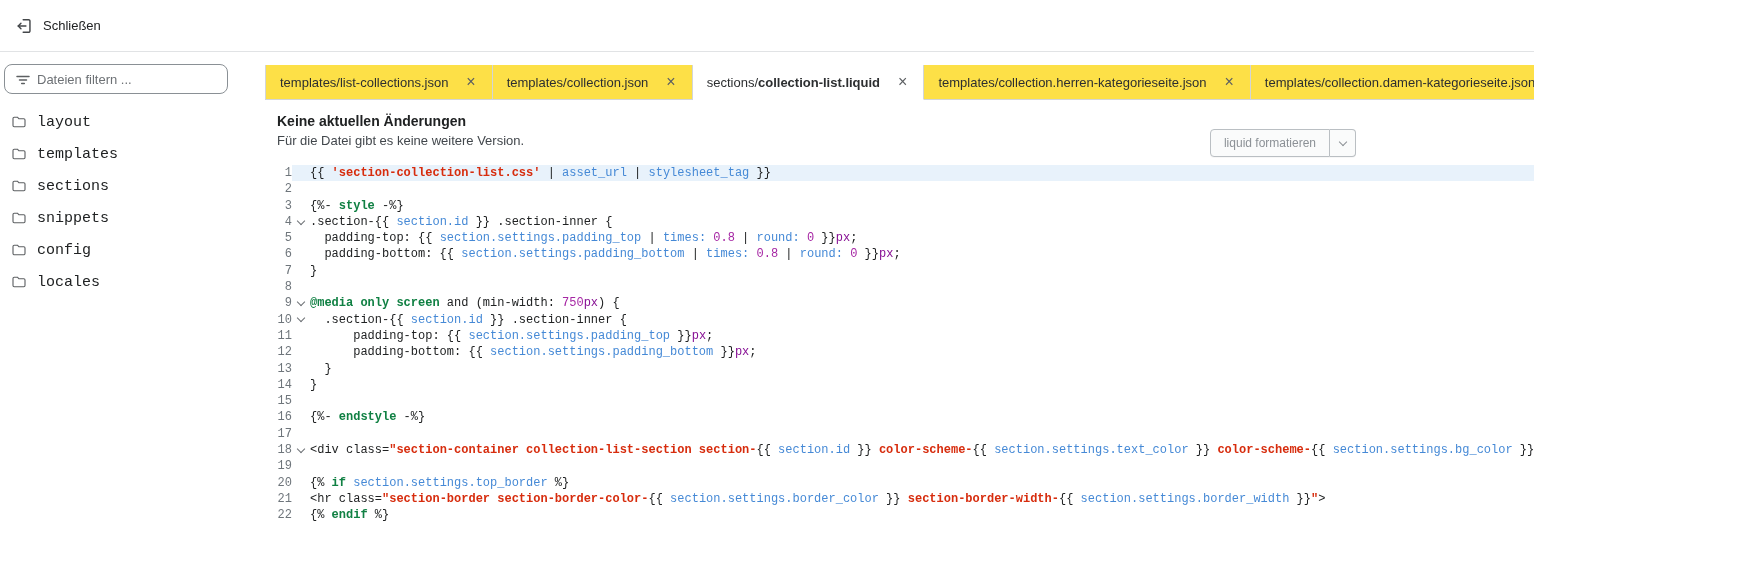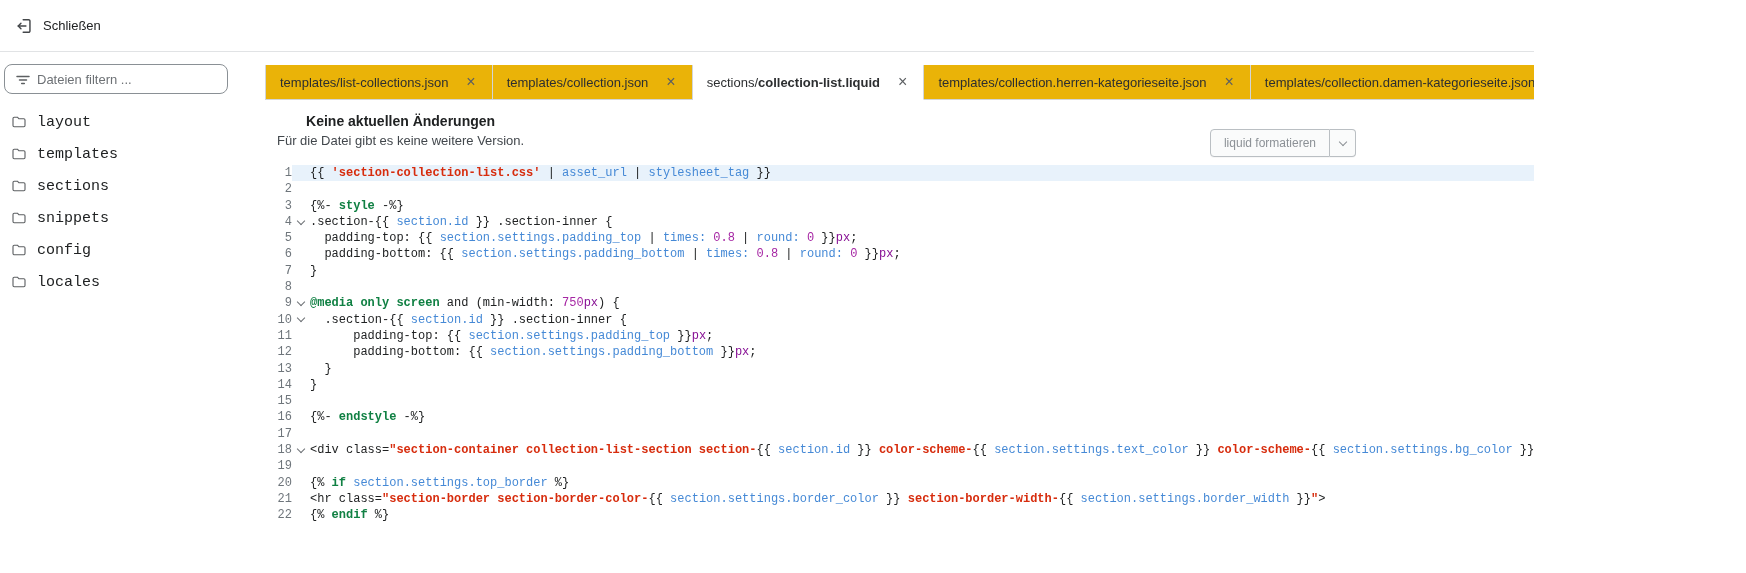--- a/index.html
+++ b/index.html
@@ -18,29 +18,29 @@
   .search-box { position:relative; margin-left:4px; width:224px; height:30px; border:1px solid #8a9095; border-radius:8px; background:#fff; display:flex; align-items:center; }
   .search-box .filter-icon { position:absolute; left:10px; top:7px; }
   .search-input { border:none; outline:none; background:transparent; width:100%; height:100%; padding:0 8px 0 32px; font-size:13px; font-family:inherit; color:#202223; }
   .search-input::placeholder { color:#6d7175; }
   .folders { margin-top:12px; }
   .folder-item { display:flex; align-items:center; gap:10px; height:32px; padding-left:11px; font-size:15px; color:#202223; cursor:pointer; border-radius:4px;font-family:Liberation Mono, monospace; }
 
   
   .main { flex:1; min-width:0; }
   .tabbar { display:inline-flex; margin:13px 0 0 7px; max-width:100%; }
-  .tab { display:flex; align-items:center; height:35px; padding:0 14px; background:#eab308; border-right:1px solid #d2d5d8; border-bottom:1px solid #d2d5d8; font-size:13px; color:#2c2e30; cursor:pointer; white-space:nowrap; }
+  .tab { display:flex; align-items:center; height:35px; padding:0 14px; background:#fde047; border-right:1px solid #d2d5d8; border-bottom:1px solid #d2d5d8; font-size:13px; color:#2c2e30; cursor:pointer; white-space:nowrap; }
   .tab:first-child { border-left:1px solid #d2d5d8; }
   .tab.active { background:#fff; border-bottom:1px solid #fff; }
   .tab.active .tab-name { font-weight:bold; }
   .tab-close { margin-left:16px; color:#5c5f62; font-size:16px; line-height:1; cursor:pointer; padding:0 2px; }
 
   
   .pane-header { display:flex; justify-content:space-between; align-items:flex-start; padding:13px 178px 8px 19px; }
-  .pane-title { font-size:14px; font-weight:700; color:#202223; line-height:17px;text-align:center; }
+  .pane-title { font-size:14px; font-weight:700; color:#202223; line-height:17px; }
   .pane-subtitle { font-size:13px; color:#42474c; margin-top:3px; line-height:16px; }
   .format-split { display:flex; margin-top:16px; }
   .format-btn, .format-caret { background:#fafbfb; border:1px solid #babfc3; color:#8c9196; font-size:12px; font-family:inherit; height:28px; cursor:default; box-shadow:0 1px 0 rgba(0,0,0,0.03); }
   .format-btn { border-radius:4px 0 0 4px; padding:0 13px; }
   .format-caret { border-left:none; border-radius:0 4px 4px 0; width:26px; display:flex; align-items:center; justify-content:center; }
   .caret-icon { width:6px; height:6px; border-right:1.5px solid #8c9196; border-bottom:1.5px solid #8c9196; transform:rotate(45deg); margin-top:-3px; }
 
   
   .editor { font-family:"Liberation Mono","DejaVu Sans Mono",monospace; font-size:12px; line-height:16.3px; cursor:text; }
   .line { display:flex; height:16.3px; white-space:pre; }

